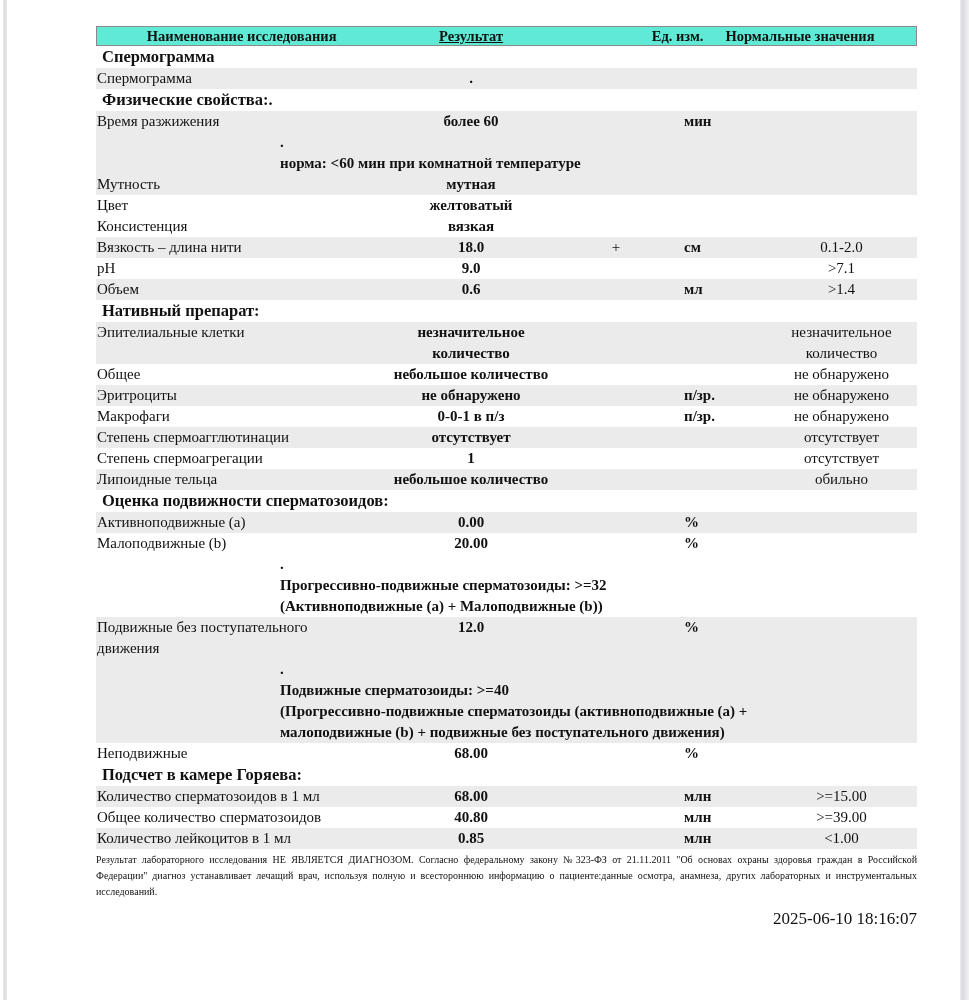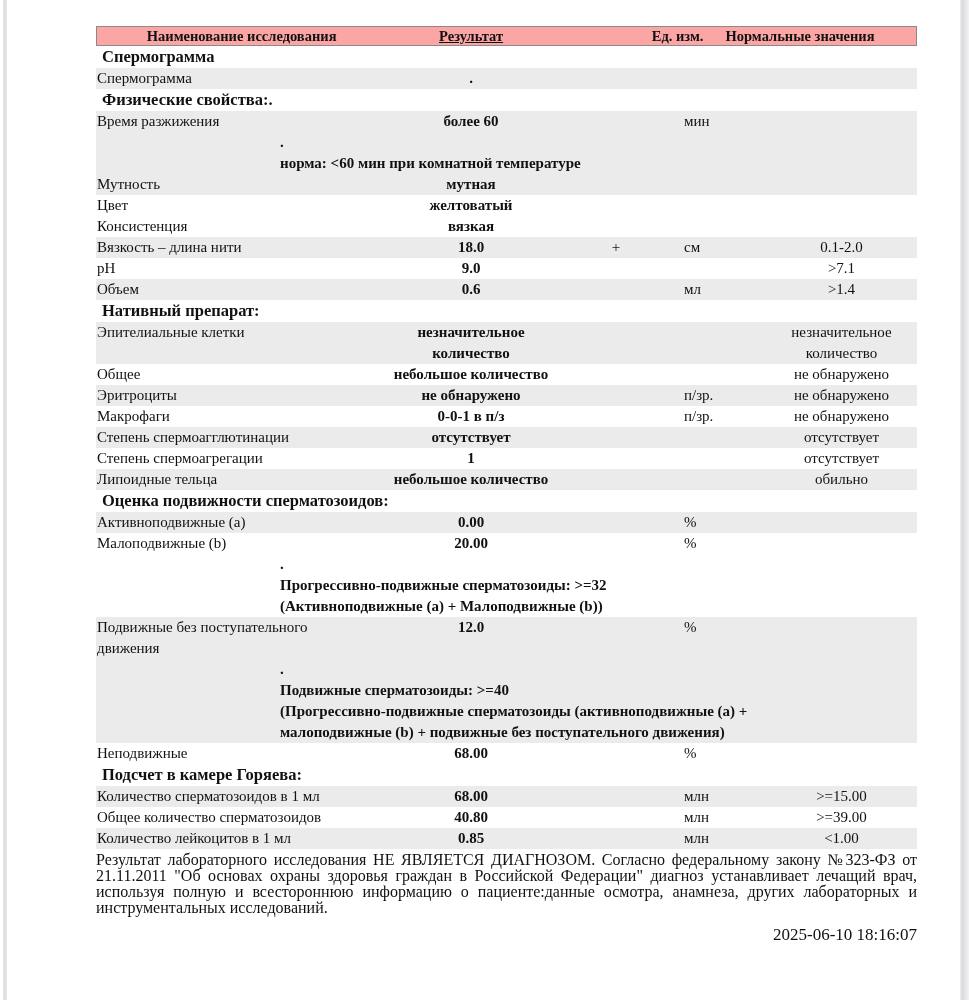--- a/index.html
+++ b/index.html
@@ -14,51 +14,51 @@
   }
   .edge-right {
     position: absolute; left: 960px; top: 0; width: 9px; height: 1000px;
     background: linear-gradient(to right, #ececf0, #d8d8de 30%, #e6e6ea 60%, #f2f2f5);
   }
   .page {
     position: absolute; left: 96px; top: 26px; width: 821px;
   }
   .header {
     display: flex; height: 20px; align-items: center;
-    background: #fca5a5; border: 1px solid #8a8a8a;
+    background: #5eead4; border: 1px solid #8a8a8a;
     font-weight: bold; font-size: 14.5px; box-sizing: border-box;
   }
   .header .c1 { width: 290px; text-align: center; }
   .header .c2 { width: 170px; text-align: center; text-decoration: underline; }
   .header .c3 { width: 160px; text-align: right; padding-right: 12px; box-sizing: border-box; }
   .header .c4 { width: 201px; text-align: left; padding-left: 10px; box-sizing: border-box; }
 
   .section-title {
     font-weight: bold; font-size: 16.5px; height: 22px; line-height: 22px;
     padding-left: 6px;
   }
   .row {
     display: flex; font-size: 15px; line-height: 21px; min-height: 21px;
   }
   .row.shaded { background: #ebebeb; }
   .row .name { width: 290px; flex: none; padding-left: 1px; box-sizing: border-box; }
   .row .result { width: 170px; flex: none; text-align: center; font-weight: bold; }
   .row .flag { width: 120px; flex: none; text-align: center; }
-  .row .unit { width: 90px; flex: none; text-align: left; padding-left: 8px; box-sizing: border-box; }
+  .row .unit { width: 90px; flex: none; text-align: left; padding-left: 8px; box-sizing: border-box; font-weight: bold; }
   .row .norm { width: 151px; flex: none; text-align: center; }
 
   .note-row { display: flex; font-size: 15px; line-height: 21px; }
   .note-row.shaded { background: #ebebeb; }
   .note-row .spacer { width: 184px; flex: none; }
   .note-row .note { flex: 1; font-weight: bold; }
   .note-row .dot { display: block; height: 21px; }
 
   .footer {
     margin-top: 3px;
-    font-size: 16px; line-height: 16px; text-align: justify;
+    font-size: 10px; line-height: 16px; text-align: justify;
     text-align-last: left;
   }
   .timestamp {
     text-align: right; font-size: 17px; margin-top: 9px;
   }
 </style>
 </head>
 <body>
 
 <div class="edge-left"></div>

